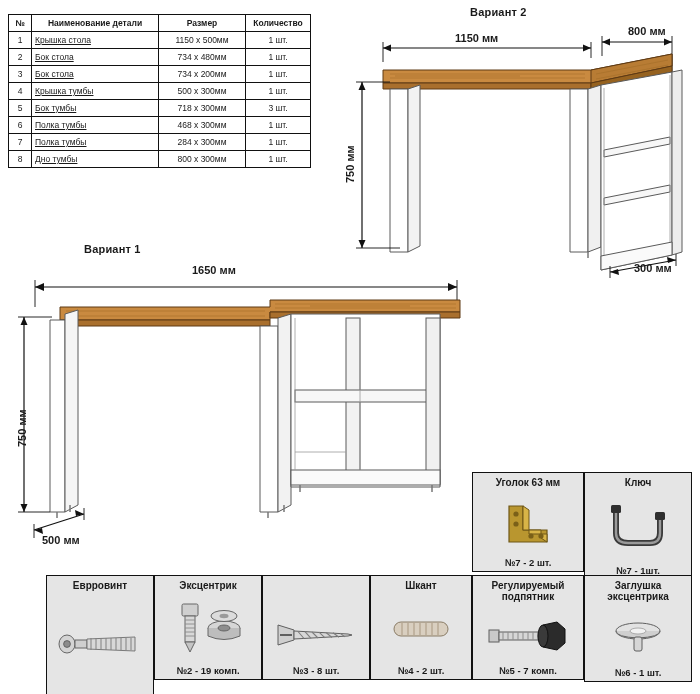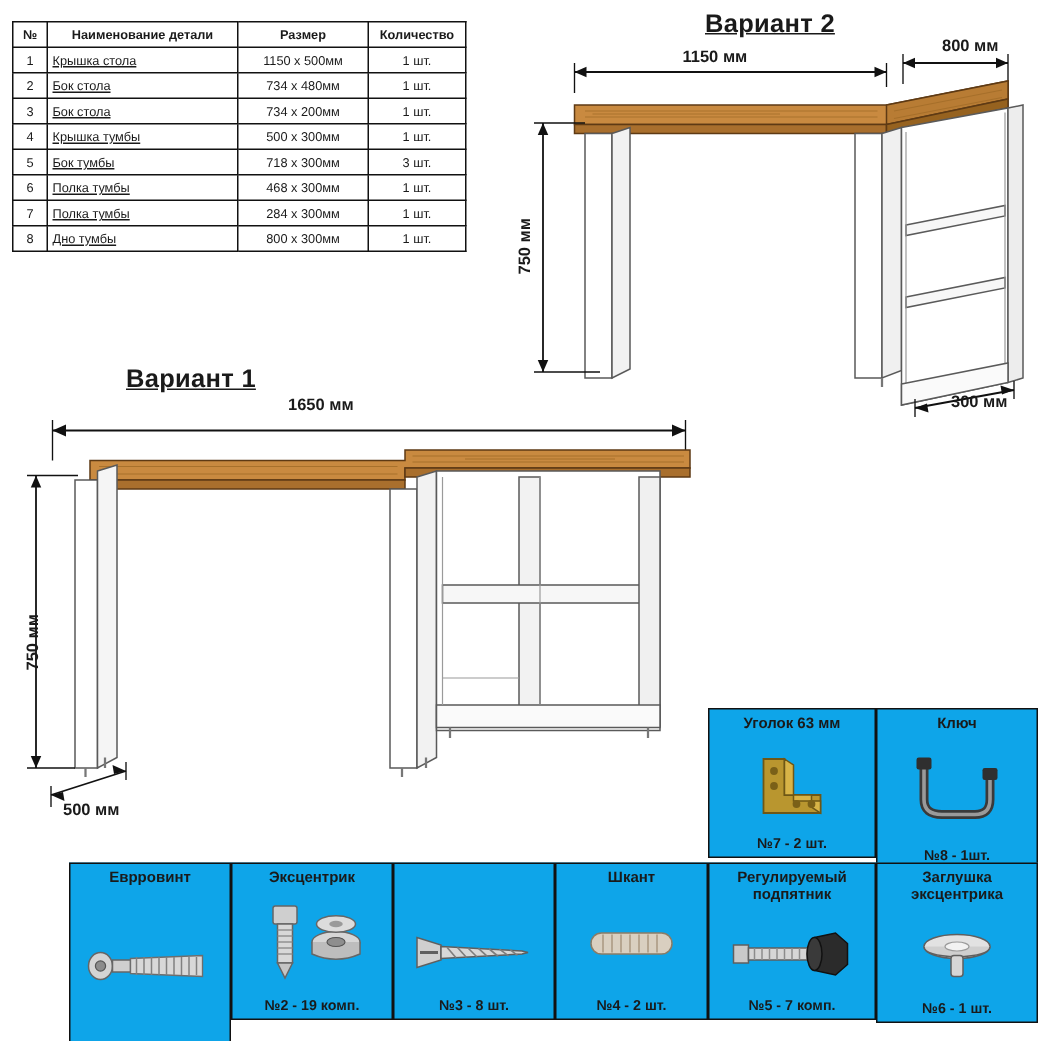--- a/index.html
+++ b/index.html
@@ -16,28 +16,28 @@
     border:1px solid #111;padding:1px 3px;height:14px;line-height:12px;
     white-space:nowrap;background:#fff;
   }
   #parts-table th{font-weight:bold;text-align:center;}
   #parts-table td.num{text-align:center;width:16px;}
   #parts-table td.name{width:120px;text-align:left;text-decoration:underline;}
   #parts-table td.size{width:80px;text-align:center;}
   #parts-table td.qty{width:58px;text-align:center;}
 
   
-  .variant-title{font-size:17px;font-weight:bold;letter-spacing:.2px;text-decoration:underline;}
+  .variant-title{font-size:11px;font-weight:bold;letter-spacing:.2px;}
 
   
   .dim{font-size:11px;font-weight:bold;}
   .dim.vert{transform:rotate(-90deg);transform-origin:left top;white-space:nowrap;}
 
   
-  .hw-box{border:1px solid #111;box-sizing:border-box;background:#0ea5e9;}
+  .hw-box{border:1px solid #111;box-sizing:border-box;background:#e5e5e5;}
   .hw-title{font-size:10px;font-weight:bold;text-align:center;line-height:11px;padding-top:4px;}
   .hw-qty{font-size:9.5px;font-weight:bold;text-align:center;position:absolute;bottom:3px;left:0;right:0;}
   .hw-art{position:absolute;left:0;right:0;top:18px;bottom:16px;display:flex;align-items:center;justify-content:center;}
 
   svg{display:block;overflow:visible;}
 </style>
 </head>
 <body>
 
 <table class="abs" id="parts-table">
@@ -290,21 +290,21 @@
 <div class="abs hw-box" style="left:584px;top:472px;width:108px;height:108px;">
   <div class="hw-title">Ключ</div>
   <div class="hw-art">
     <svg width="64" height="48" viewBox="0 0 64 48">
       <path d="M10 6 L10 30 Q10 40 22 40 L44 40 Q54 40 54 30 L54 14" fill="none" stroke="#3a3a3a" stroke-width="6" stroke-linecap="round"></path>
       <path d="M10 6 L10 30 Q10 40 22 40 L44 40 Q54 40 54 30 L54 14" fill="none" stroke="#9a9a9a" stroke-width="2.4" stroke-linecap="round"></path>
       <rect x="5" y="2" width="10" height="8" rx="1.5" fill="#2f2f2f"></rect>
       <rect x="49" y="9" width="10" height="8" rx="1.5" fill="#2f2f2f"></rect>
     </svg>
   </div>
-  <div class="hw-qty">№8 - 1шт.</div>
+  <div class="hw-qty">№7 - 1шт.</div>
 </div>
 
 <div class="abs hw-box" style="left:46px;top:575px;width:108px;height:136px;">
   <div class="hw-title">Еврровинт</div>
   <div class="hw-art">
     <svg width="86" height="26" viewBox="0 0 86 26">
       <ellipse cx="10" cy="13" rx="8" ry="9" fill="#d4d4d4" stroke="#666" stroke-width="1"></ellipse>
       <circle cx="10" cy="13" r="3.4" fill="#8c8c8c" stroke="#555" stroke-width="0.8"></circle>
       <rect x="18" y="9" width="12" height="8" fill="#cfcfcf" stroke="#666" stroke-width="1"></rect>
       <g fill="#d8d8d8" stroke="#6d6d6d" stroke-width="0.9">

